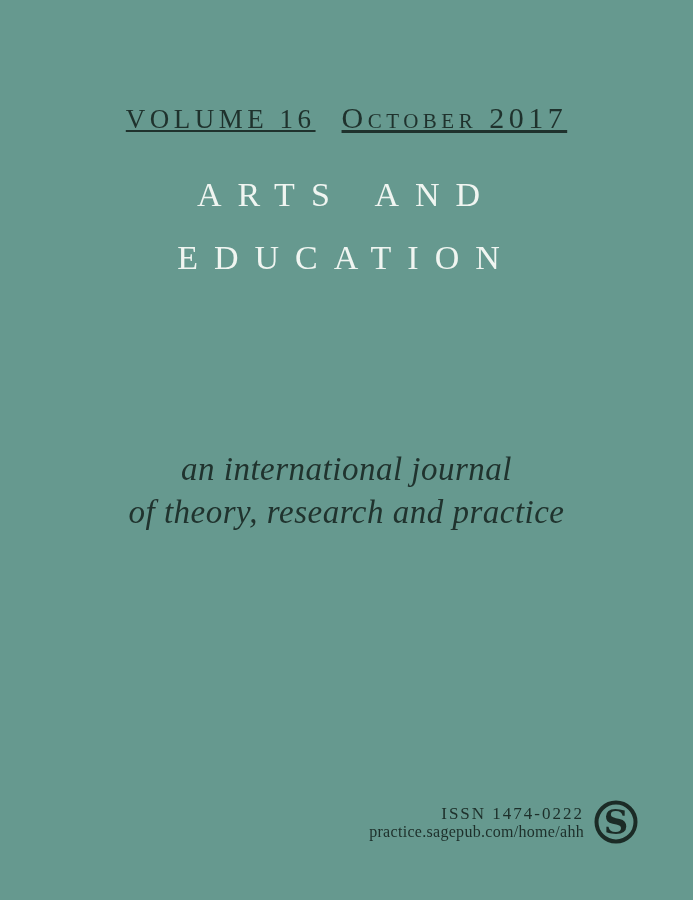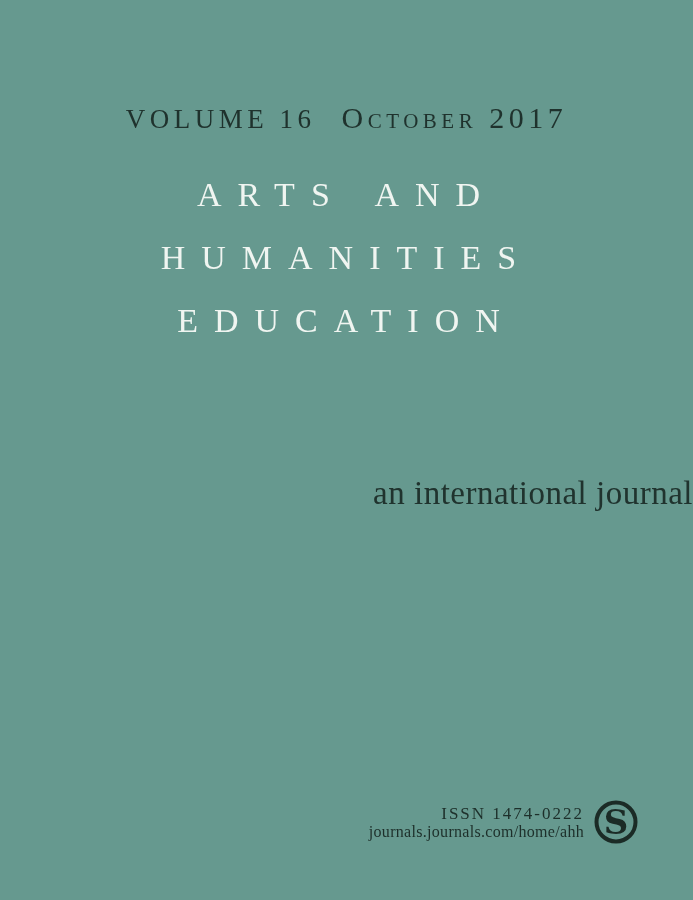--- a/index.html
+++ b/index.html
@@ -26,20 +26,21 @@
     left: 0;
     right: 0;
     display: flex;
     justify-content: center;
     align-items: baseline;
     gap: 26px;
     color: #1f322d;
     font-size: 27px;
     letter-spacing: 4.5px;
     white-space: nowrap;
+    text-decoration: underline;
   }
   .issue-line .smallcaps {
     font-variant: small-caps;
     font-size: 30px;
     text-align: center;
   }
 
   
   .title-block {
     position: absolute;
@@ -51,25 +52,26 @@
     font-size: 34px;
     line-height: 63px;
     letter-spacing: 16px;
     word-spacing: 6px;
     white-space: nowrap;
   }
 
   
   .subtitle-block {
     position: absolute;
-    top: 472px;
+    top: 448px;
     left: 0;
     right: 0;
-    text-align: right;
+    text-align: center;
     color: #20332e;
+    font-style: italic;
     font-size: 33px;
     line-height: 43px;
     letter-spacing: 0.5px;
   }
 
   
   .footer {
     position: absolute;
     right: 55px;
     bottom: 56px;
@@ -107,32 +109,32 @@
 
 <div class="cover">
 
   <div class="issue-line">
     <span>VOLUME 16</span>
     <span class="smallcaps">October 2017</span>
   </div>
 
   <div class="title-block">
     <div>ARTS AND</div>
-    <div>HUMANITIES</div>
     <div>EDUCATION</div>
   </div>
 
   <div class="subtitle-block">
     <div>an international journal</div>
+    <div>of theory, research and practice</div>
   </div>
 
   <div class="footer">
     <div class="footer-text">
       <span class="issn-line">ISSN 1474-0222</span>
-      <span class="url-line">journals.journals.com/home/ahh</span>
+      <span class="url-line">practice.sagepub.com/home/ahh</span>
     </div>
     <svg class="sage-logo" viewBox="0 0 44 44" aria-hidden="true">
       <circle cx="22" cy="22" r="19.5" fill="none" stroke="#1b2b26" stroke-width="4"></circle>
       <text x="22" y="33.5" text-anchor="middle" font-family="DejaVu Serif, serif" font-size="34" font-weight="bold" fill="#1b2b26">S</text>
     </svg>
   </div>
 
 </div>
 
 </body></html>

